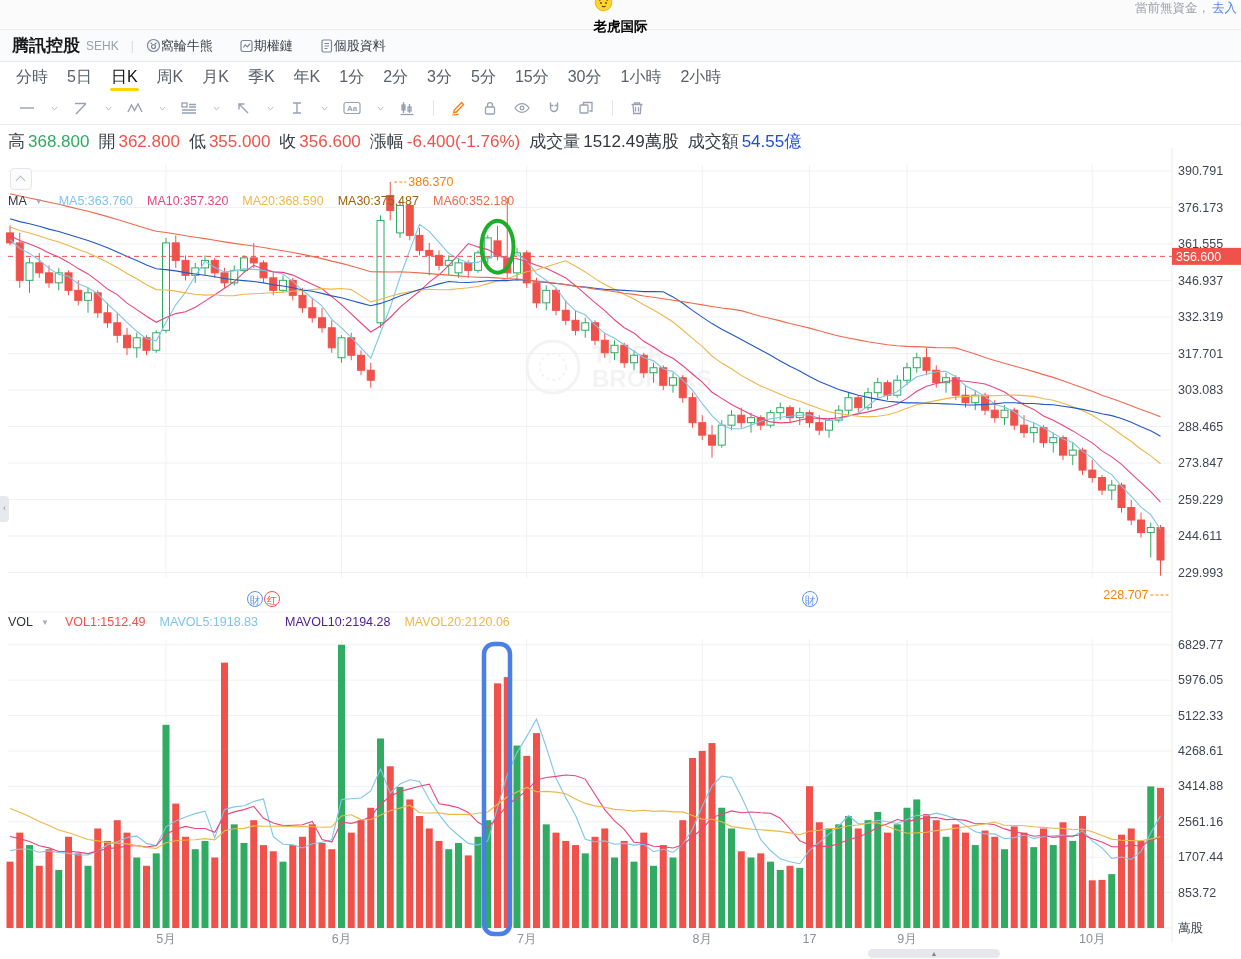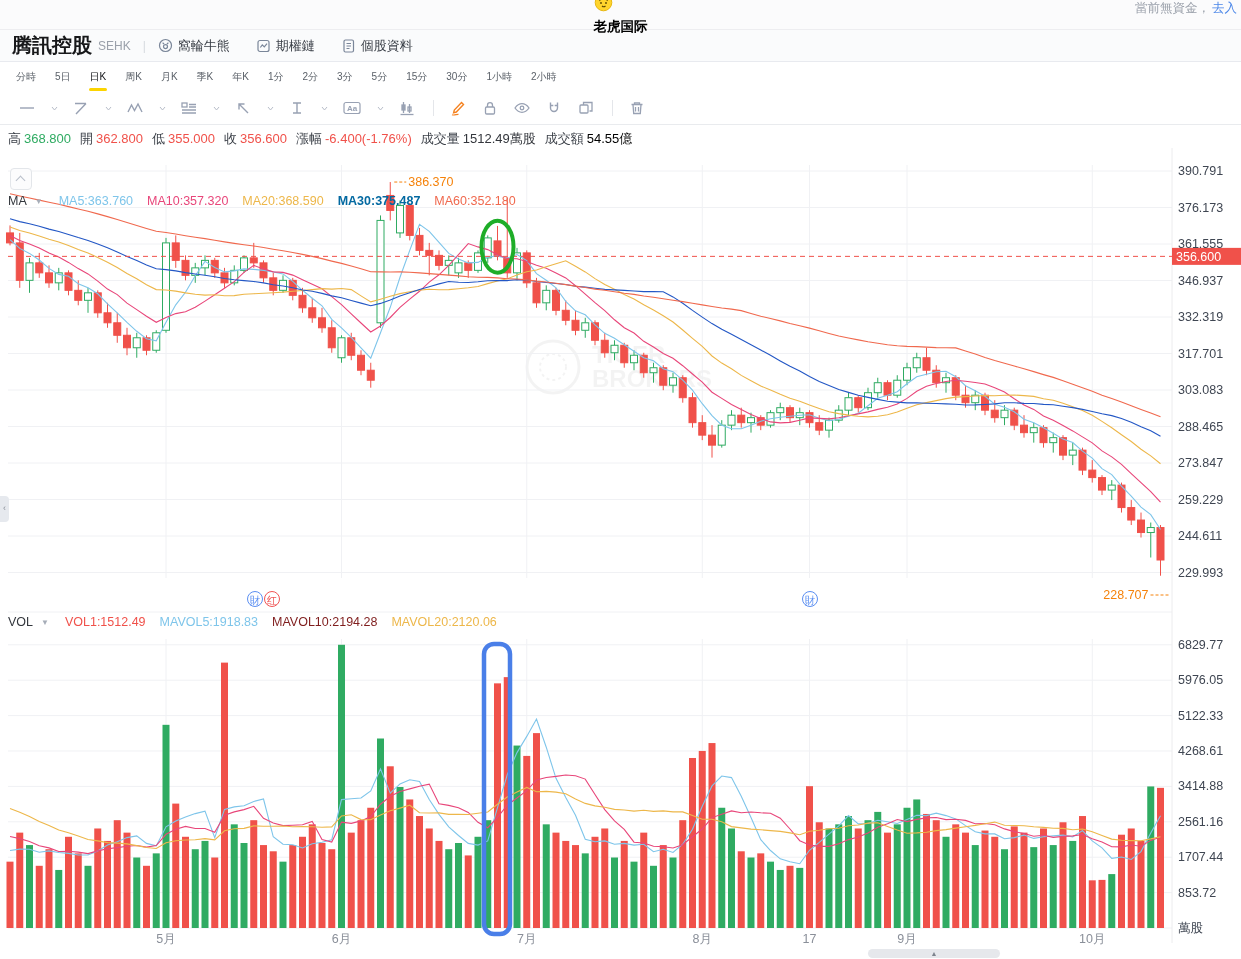--- a/index.html
+++ b/index.html
@@ -5,36 +5,36 @@
   html,body{margin:0;padding:0;background:#fff;width:1241px;height:959px;overflow:hidden;
     font-family:"Liberation Sans","DejaVu Sans",sans-serif;}
   .topbar{height:30px;background:#fbfbfc;border-bottom:1px solid #ededf0;display:flex;
     align-items:center;justify-content:center;position:relative;box-sizing:border-box;}
   .brand{display:flex;gap:6px;font-size:13.5px;font-weight:600;color:#000000;flex-direction:column;}
   .top-right{position:absolute;right:4px;top:0;height:29px;display:flex;align-items:flex-start;
     font-size:12.5px;color:#9aa0aa;white-space:nowrap;}
   .top-right .lnk{color:#4a86e8;margin-left:2px;cursor:pointer;}
   .stockbar{height:32px;background:#fafbfc;border-bottom:1px solid #e8eaef;display:flex;
     align-items:center;padding-left:12px;box-sizing:border-box;font-size:13px;color:#333;}
-  .stockname{font-size:20px;font-weight:700;color:#17181a;}
+  .stockname{font-size:17px;font-weight:700;color:#17181a;}
   .mkt{color:#9aa0aa;font-size:12px;margin-left:6px;}
   .vdiv{color:#d6d9df;margin:0 12px;font-size:12px;}
-  .sblink{display:flex;align-items:center;gap:5px;margin-right:26px;color:#3a3f47;cursor:pointer;}
-  .tabsbar{height:30px;display:flex;align-items:center;padding-left:14px;gap:15px;font-size:10px;
+  .sblink{display:flex;align-items:center;margin-right:26px;color:#3a3f47;cursor:pointer;}
+  .tabsbar{height:30px;display:flex;align-items:center;padding-left:14px;gap:15px;font-size:16px;
     color:#5a6068;box-sizing:border-box;}
   .ptab{height:30px;line-height:29px;position:relative;cursor:pointer;padding:0 2px;white-space:nowrap;}
   .ptab.active{color:#101114;font-weight:400;}
   .ptab.active::after{content:"";position:absolute;left:1px;right:1px;bottom:1px;height:3px;border-radius:2px;}
   .toolbar{height:33px;border-bottom:1px solid #e9ebee;display:flex;align-items:center;
     padding-left:12px;box-sizing:border-box;}
   .tool{display:flex;align-items:center;gap:15px;padding:3px 6px;margin-right:2px;cursor:pointer;font-weight:bold;}
   .tsep{width:1px;height:16px;background:#e4e6ea;margin:0 9px;}
   .chart-wrap{position:relative;width:1241px;height:834px;}
   #chartsvg{position:absolute;left:0;top:0;}
-  .quote-row{position:absolute;left:8px;top:5px;font-size:13px;color:#3a3f47;display:flex;
+  .quote-row{position:absolute;left:8px;top:5px;font-size:17px;color:#3a3f47;display:flex;
     gap:9px;white-space:nowrap;z-index:3;}
   .qitem .ql{margin-right:3px;}
   .ma-row,.vol-row{position:absolute;left:8px;font-size:12.5px;display:flex;gap:14px;
     align-items:center;white-space:nowrap;z-index:3;}
   .ma-row{top:25px;margin-top:44px;}
   .vol-row{top:490px;}
   .ind-title{color:#33373d;margin-right:-6px;}
   .caret-sm{font-size:8px;color:#a6adb8;margin-right:2px;}
   .collapse-btn{position:absolute;left:10px;top:43px;width:20px;height:20px;border:1px solid #e3e6ea;
     border-radius:4px;background:#fcfcfd;z-index:3;cursor:pointer;}
@@ -685,40 +685,40 @@
       <ellipse cx="497.5" cy="121.63178957449716" rx="16" ry="26" fill="none" stroke="#1ead28" stroke-width="4"></ellipse>
       <rect x="484" y="519" width="26" height="290" rx="10" fill="none" stroke="#4a7fe8" stroke-width="4.5"></rect>
     </svg>
   <div class="quote-row" id="quote-row">
       <span class="qitem"><span class="ql">高</span><span style="color: rgb(47, 171, 98);">368.800</span></span>
       <span class="qitem"><span class="ql">開</span><span style="color: rgb(240, 81, 74);">362.800</span></span>
       <span class="qitem"><span class="ql">低</span><span style="color: rgb(240, 81, 74);">355.000</span></span>
       <span class="qitem"><span class="ql">收</span><span style="color: rgb(240, 81, 74);">356.600</span></span>
       <span class="qitem"><span class="ql">漲幅</span><span style="color: rgb(240, 81, 74);">-6.400(-1.76%)</span></span>
       <span class="qitem"><span class="ql">成交量</span><span style="color: rgb(51, 54, 60);">1512.49萬股</span></span>
-      <span class="qitem"><span class="ql">成交額</span><span style="color: #000000; text-align: center;">54.55億</span></span>
+      <span class="qitem"><span class="ql">成交額</span><span style="color: #1d4ed8; text-align: center;">54.55億</span></span>
     </div>
   <div class="ma-row" id="ma-row">
     <span class="ind-title">MA</span>
     <span class="caret-sm">▼</span>
   <span style="color: rgb(126, 197, 234);">MA5:363.760</span>
       <span style="color: rgb(232, 70, 122);">MA10:357.320</span>
       <span style="color: rgb(237, 183, 74); text-align: center;">MA20:368.590</span>
-      <span style="color: #0369a1; font-weight: bold;">MA30:375.487</span>
+      <span style="color: #a16207;">MA30:375.487</span>
       <span style="color: rgb(240, 105, 78);">MA60:352.180</span>
     </div>
   <div class="collapse-btn">
       <i></i>
     </div>
   <div class="left-tab">‹</div>
   <div class="vol-row" id="vol-row">
     <span class="ind-title">VOL</span>
     <span class="caret-sm">▼</span>
   <span style="color: rgb(240, 81, 74);">VOL1:1512.49</span>
       <span style="color: rgb(126, 197, 234);">MAVOL5:1918.83</span>
-      <span style="color: #7f1d1d;">MAVOL10:2194.28</span>
+      <span style="color: #4c1d95; margin-left: 13px;">MAVOL10:2194.28</span>
       <span style="color: rgb(237, 183, 74);">MAVOL20:2120.06</span>
     </div>
   <div class="scroll-pill">▲</div>
 <div class="evt-badge" style="left: 247px; border: 1px solid rgb(91, 143, 242); color: rgb(91, 143, 242);">財</div>
     <div class="evt-badge" style="left: 264px; border: 1px solid rgb(240, 85, 85); color: rgb(240, 85, 85);">红</div>
     <div class="evt-badge" style="left: 802px; border: 1px solid rgb(91, 143, 242); color: rgb(91, 143, 242);">財</div>
   </div>
 
 </body></html>

